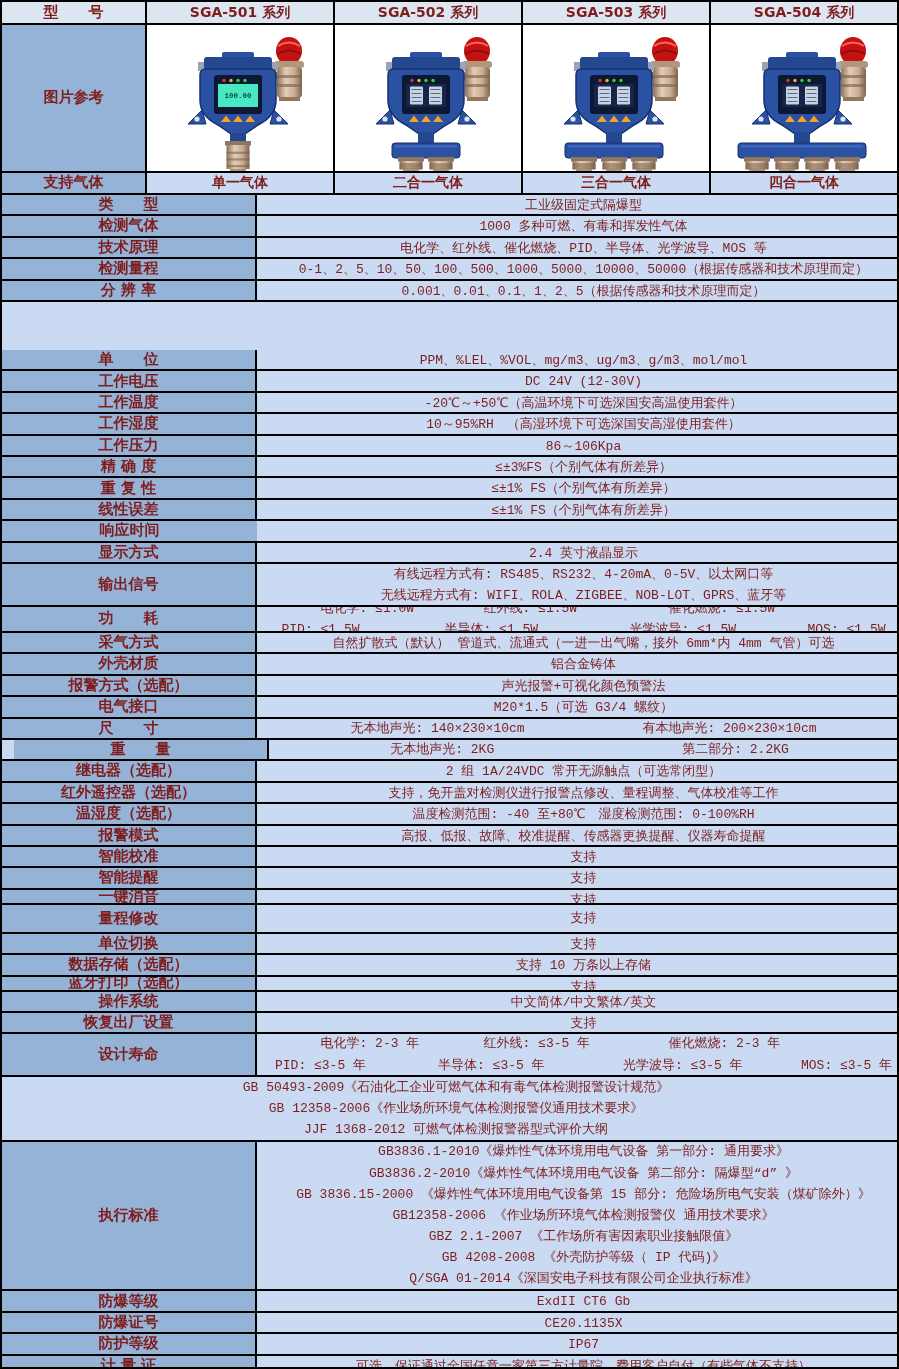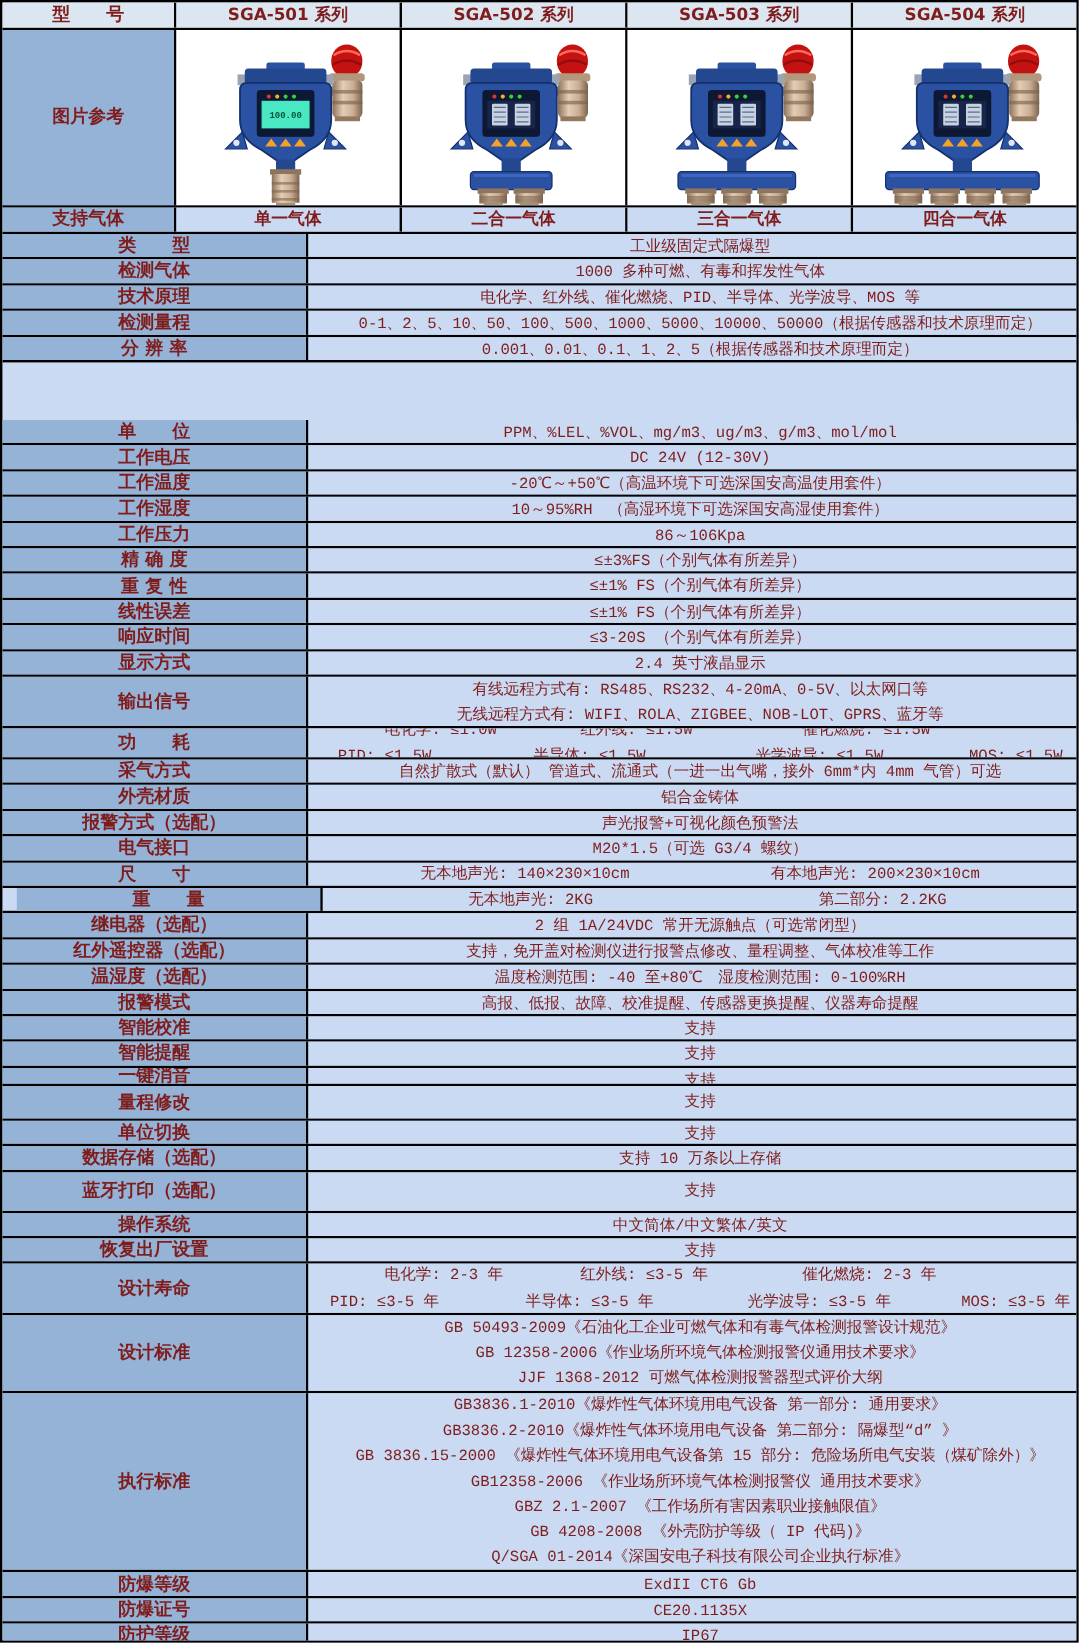--- a/index.html
+++ b/index.html
@@ -411,23 +411,20 @@
         </div>
       </div>
       <div class="srow" style="height: 21.42px;">
         <div class="cell lbl w255">线性误差</div>
         <div class="cell sval">
           <div class="line">≤±1% FS（个别气体有所差异）</div>
         </div>
       </div>
       <div class="srow" style="height: 21.42px;">
         <div class="cell lbl w255">响应时间</div>
-        <div class="cell sval">
-          <div class="line">≤3-20S （个别气体有所差异）</div>
-        </div>
       </div>
       <div class="srow" style="height: 21.42px;">
         <div class="cell lbl w255">显示方式</div>
         <div class="cell sval">
           <div class="line">2.4 英寸液晶显示</div>
         </div>
       </div>
       <div class="srow" style="height: 42.84px;">
         <div class="cell lbl w255">输出信号</div>
         <div class="cell sval">
@@ -546,21 +543,21 @@
         <div class="cell sval">
           <div class="line">支持</div>
         </div>
       </div>
       <div class="srow" style="height: 21.42px;">
         <div class="cell lbl w255">数据存储（选配）</div>
         <div class="cell sval">
           <div class="line">支持 10 万条以上存储</div>
         </div>
       </div>
-      <div class="srow" style="height: 34px; justify-content: center;">
+      <div class="srow" style="height: 15px; justify-content: center;">
         <div class="cell lbl w255">蓝牙打印（选配）</div>
         <div class="cell sval">
           <div class="line">支持</div>
         </div>
       </div>
       <div class="srow" style="height: 21.42px;">
         <div class="cell lbl w255">操作系统</div>
         <div class="cell sval">
           <div class="line">中文简体/中文繁体/英文</div>
         </div>
@@ -581,21 +578,20 @@
           </div>
           <div class="cols c4">
             <span class="seg">PID: ≤3-5 年</span>
             <span class="seg">半导体: ≤3-5 年</span>
             <span class="seg">光学波导: ≤3-5 年</span>
             <span class="seg">MOS: ≤3-5 年</span>
           </div>
         </div>
       </div>
       <div class="srow" style="height: 64.26px;">
-        <div class="cell lbl w255">设计标准</div>
         <div class="cell sval">
           <div class="line">GB 50493-2009《石油化工企业可燃气体和有毒气体检测报警设计规范》</div>
           <div class="line">GB 12358-2006《作业场所环境气体检测报警仪通用技术要求》</div>
           <div class="line">JJF 1368-2012 可燃气体检测报警器型式评价大纲</div>
         </div>
       </div>
       <div class="srow" style="height: 149.94px;">
         <div class="cell lbl w255">执行标准</div>
         <div class="cell sval">
           <div class="line">GB3836.1-2010《爆炸性气体环境用电气设备 第一部分: 通用要求》</div>

